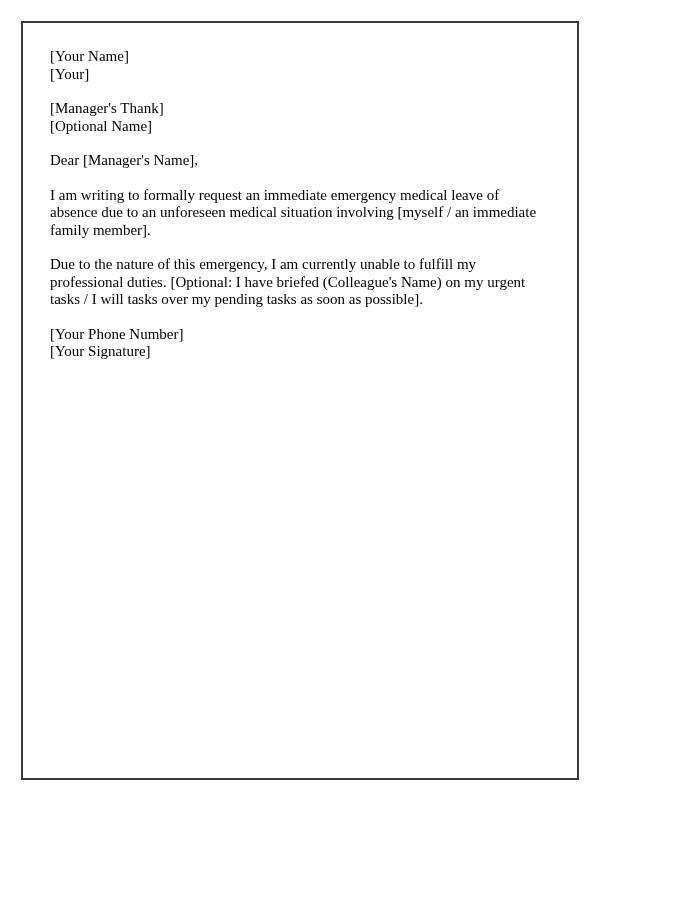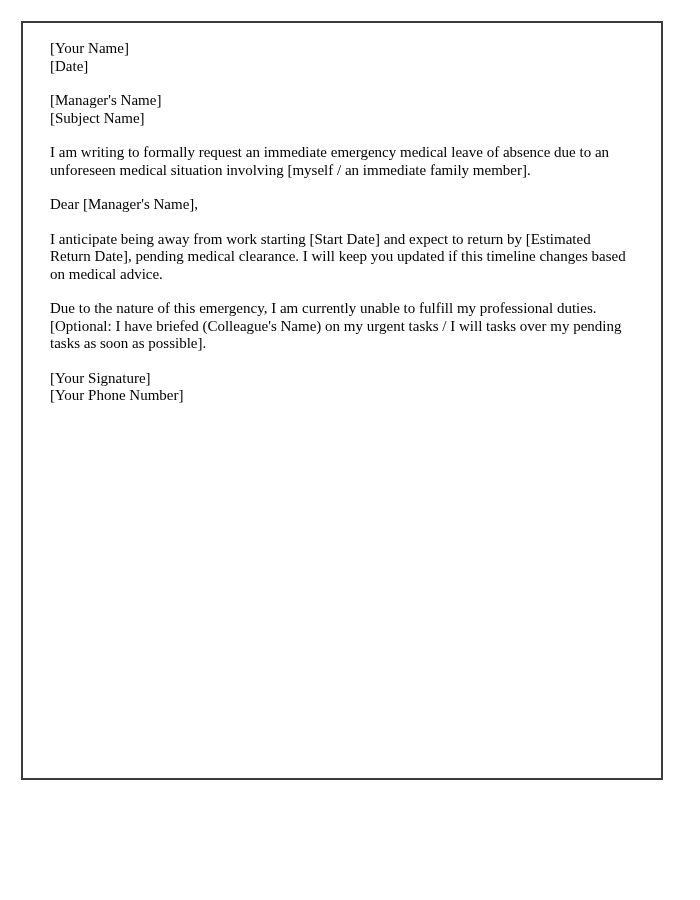--- a/index.html
+++ b/index.html
@@ -6,61 +6,60 @@
   html, body {
     width: 700px;
     height: 900px;
     background: #ffffff;
     font-family: "Liberation Serif", "DejaVu Serif", serif;
   }
   .document-page {
     position: absolute;
     left: 21px;
     top: 21px;
-    width: 642px;
+    width: 558px;
     height: 759px;
     background: #ffffff;
     border: 2px solid #3b3b3b;
-    padding: 0 31px 0 27px;
+    padding: 8px 31px 0 27px;
     font-size: 15px;
     line-height: 17.5px;
     color: #000000;
     overflow: hidden;
   }
   .block {
     margin: 17px 0;
   }
   .line {
     display: block;
   }
 </style>
 </head>
 <body>
 
 <div class="document-page">
 
   <p class="block">
     <span class="line">[Your Name]</span>
-    <span class="line">[Date]</span>
+    <span class="line">[Your]</span>
   </p>
 
   <p class="block">
-    <span class="line">[Manager's Name]</span>
-    <span class="line">[Subject Name]</span>
+    <span class="line">[Manager's Thank]</span>
+    <span class="line">[Optional Name]</span>
   </p>
 
 
+  <p class="block">Dear [Manager's Name],</p>
+
   <p class="block">I am writing to formally request an immediate emergency medical leave of absence due to an unforeseen medical situation involving [myself / an immediate family member].</p>
 
-  <p class="block">Dear [Manager's Name],</p>
-
-  <p class="block">I anticipate being away from work starting [Start Date] and expect to return by [Estimated Return Date], pending medical clearance. I will keep you updated if this timeline changes based on medical advice.</p>
 
   <p class="block">Due to the nature of this emergency, I am currently unable to fulfill my professional duties. [Optional: I have briefed (Colleague's Name) on my urgent tasks / I will tasks over my pending tasks as soon as possible].</p>
 
 
 
   <p class="block">
+    <span class="line">[Your Phone Number]</span>
     <span class="line">[Your Signature]</span>
-    <span class="line">[Your Phone Number]</span>
   </p>
 
 </div>
 
 </body></html>

